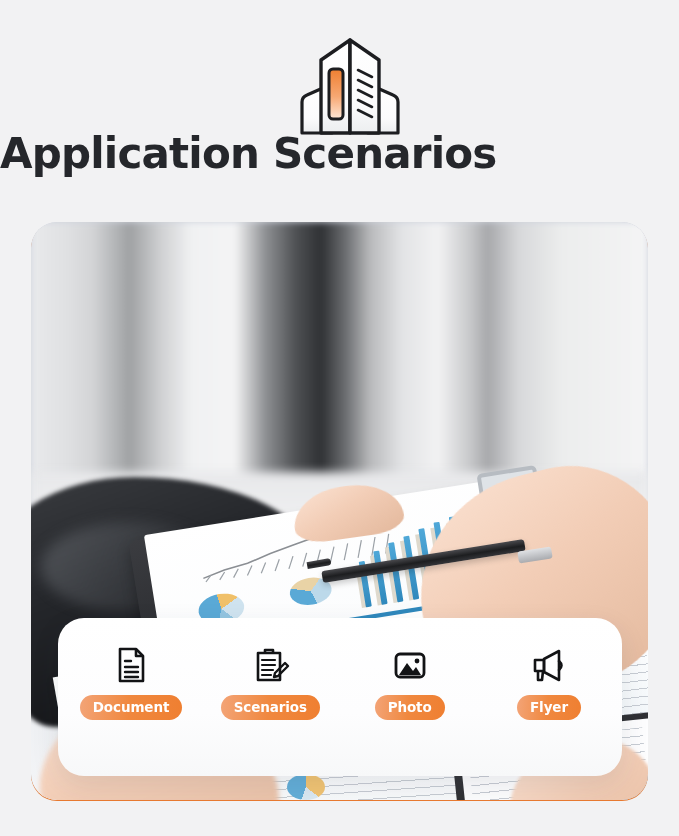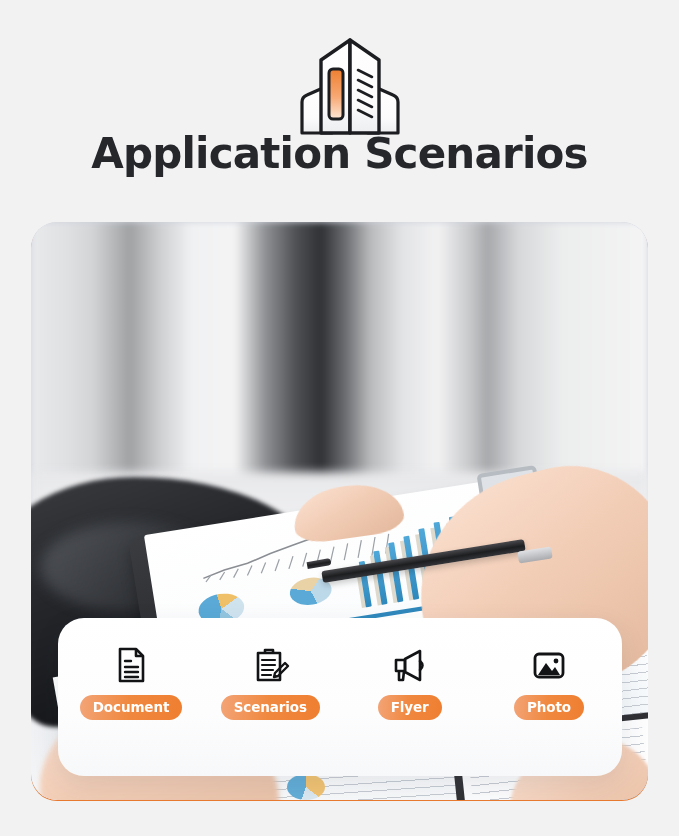--- a/index.html
+++ b/index.html
@@ -28,21 +28,21 @@
     left: 288px;
     top: 34px;
     width: 124px;
     height: 104px;
   }
   .title-row {
     position: absolute;
     left: 0;
     top: 128px;
     width: 679px;
-    text-align: center;
+    text-align: left;
   }
   .page-title {
     display: inline-block;
     position: relative;
     font-family: "DejaVu Sans", sans-serif;
     font-size: 42px;
     font-weight: 700;
     letter-spacing: -0.8px;
     color: #25272b;
     line-height: 52px;
@@ -580,36 +580,36 @@
             </g>
             <path d="M36 19 L39 22 L29 32 L25 33 L26 29 Z" fill="none" stroke="#121315" stroke-width="2.4" stroke-linejoin="round"></path>
           </svg>
         </span>
         <span class="cat-badge">Scenarios</span>
       </div>
 
       <div class="cat">
         <span class="cat-icon">
           <svg viewBox="0 0 42 42" width="42" height="42" aria-hidden="true">
+            <rect x="7" y="10" width="28" height="23" rx="4" fill="none" stroke="#121315" stroke-width="2.8"></rect>
+            <circle cx="28" cy="17" r="2.4" fill="#121315"></circle>
+            <path d="M10 31 L18 19 L24 27 L27 23 L32 31 Z" fill="#121315"></path>
+          </svg>
+        </span>
+        <span class="cat-badge">Photo</span>
+      </div>
+
+      <div class="cat">
+        <span class="cat-icon">
+          <svg viewBox="0 0 42 42" width="42" height="42" aria-hidden="true">
             <path d="M7 16 H16 V27 H7 Z" fill="none" stroke="#121315" stroke-width="2.6" stroke-linejoin="round"></path>
             <path d="M16 15 L31 7 V36 L16 28 Z" fill="none" stroke="#121315" stroke-width="2.6" stroke-linejoin="round"></path>
             <path d="M31 17 Q36 21.5 31 26" fill="none" stroke="#121315" stroke-width="2.6" stroke-linecap="round"></path>
             <path d="M10 27 L10 36 H14 L15 27" fill="none" stroke="#121315" stroke-width="2.6" stroke-linejoin="round"></path>
           </svg>
         </span>
         <span class="cat-badge">Flyer</span>
       </div>
 
-      <div class="cat">
-        <span class="cat-icon">
-          <svg viewBox="0 0 42 42" width="42" height="42" aria-hidden="true">
-            <rect x="7" y="10" width="28" height="23" rx="4" fill="none" stroke="#121315" stroke-width="2.8"></rect>
-            <circle cx="28" cy="17" r="2.4" fill="#121315"></circle>
-            <path d="M10 31 L18 19 L24 27 L27 23 L32 31 Z" fill="#121315"></path>
-          </svg>
-        </span>
-        <span class="cat-badge">Photo</span>
-      </div>
-
 
     </div>
   </div>
 </div>
 
 </body></html>

